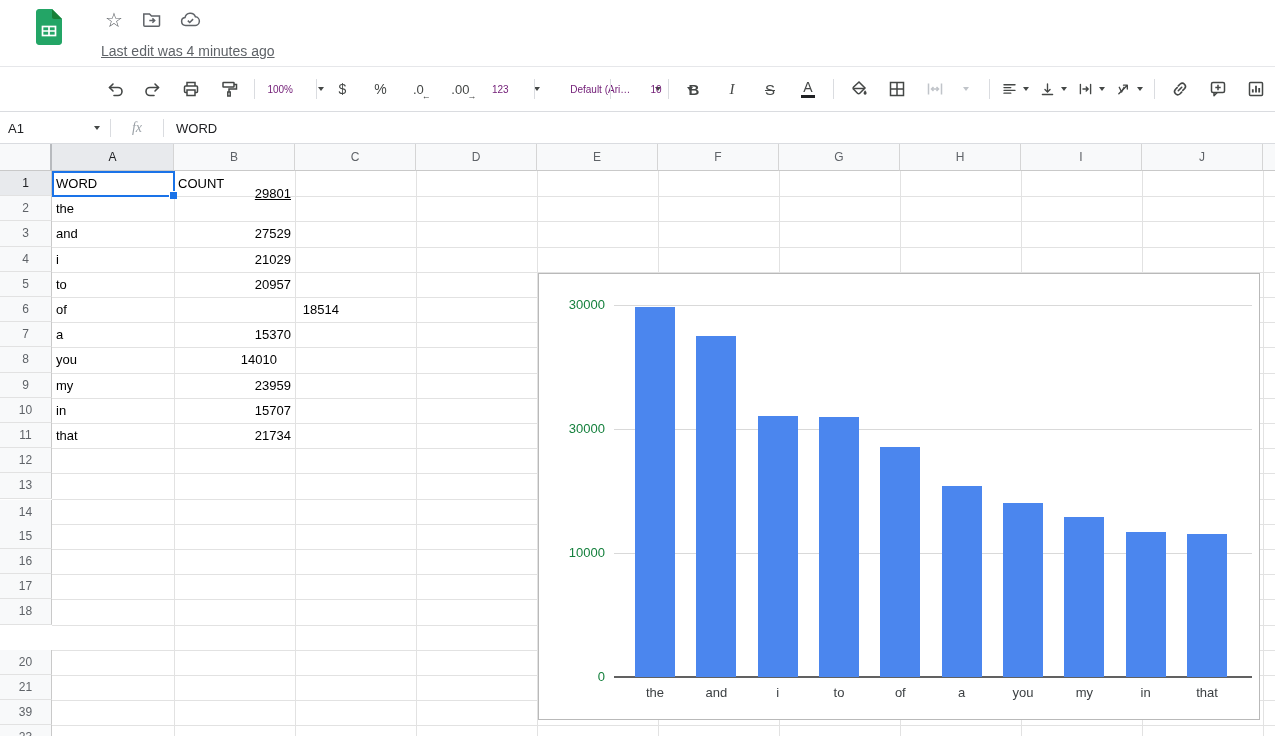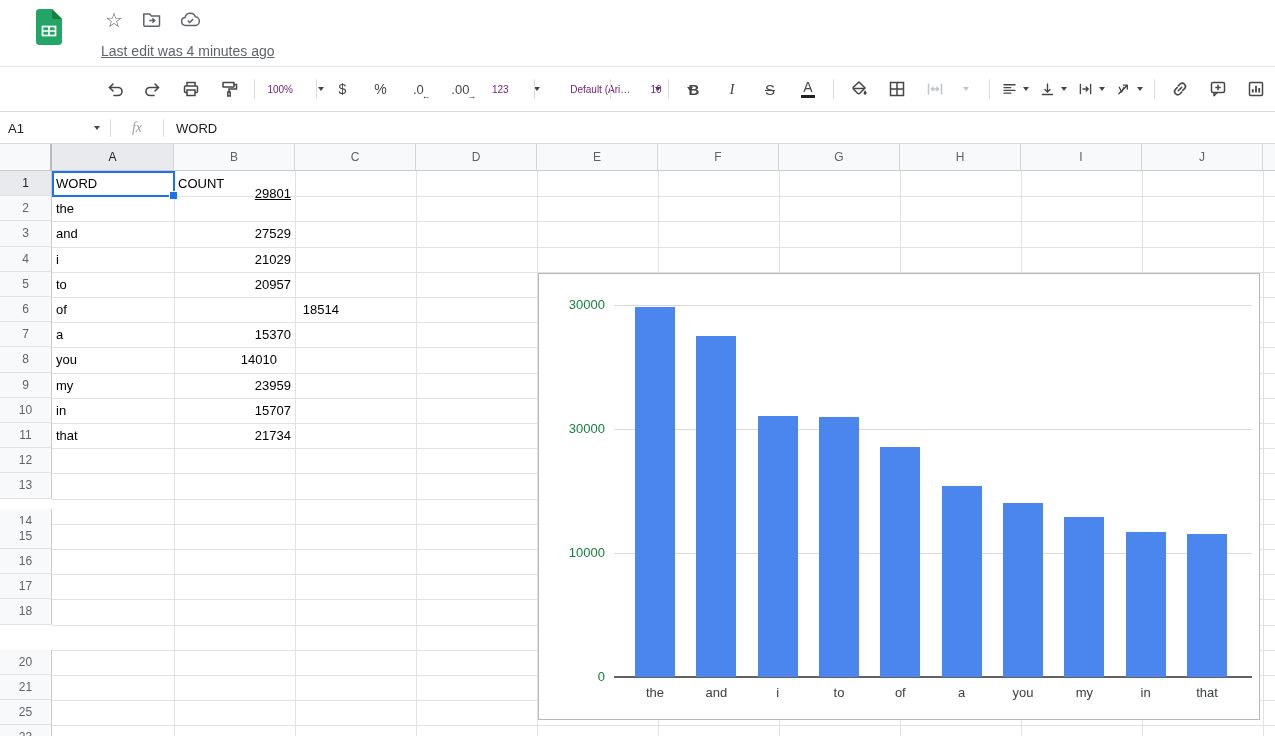--- a/index.html
+++ b/index.html
@@ -300,29 +300,29 @@
       <div class="row-hd" style="top: 102.6px; height: 25.2px;">4</div>
       <div class="row-hd" style="top: 127.8px; height: 25.2px;">5</div>
       <div class="row-hd" style="top: 153px; height: 25.2px;">6</div>
       <div class="row-hd" style="top: 178.2px; height: 25.2px;">7</div>
       <div class="row-hd" style="top: 203.4px; height: 25.2px;">8</div>
       <div class="row-hd" style="top: 228.6px; height: 25.2px;">9</div>
       <div class="row-hd" style="top: 253.8px; height: 25.2px;">10</div>
       <div class="row-hd" style="top: 279px; height: 25.2px;">11</div>
       <div class="row-hd" style="top: 304.2px; height: 25.2px;">12</div>
       <div class="row-hd" style="top: 329.4px; height: 25.2px;">13</div>
-      <div class="row-hd" style="top: 356px; height: 25.2px; margin-top: 9px;">14</div>
+      <div class="row-hd" style="top: 356px; height: 25.2px;">14</div>
       <div class="row-hd" style="top: 379.8px; height: 25.2px;">15</div>
       <div class="row-hd" style="top: 405px; height: 25.2px;">16</div>
       <div class="row-hd" style="top: 430.2px; height: 25.2px;">17</div>
       <div class="row-hd" style="top: 455.4px; height: 25.2px;">18</div>
       <div class="row-hd" style="top: 480.6px; height: 25.2px; margin-top: 29px;">19</div>
       <div class="row-hd" style="top: 505.8px; height: 25.2px;">20</div>
       <div class="row-hd" style="top: 531px; height: 25.2px;">21</div>
-      <div class="row-hd" style="top: 556.2px; height: 25.2px;">25</div>
+      <div class="row-hd" style="top: 556.2px; height: 25.2px;">39</div>
       <div class="row-hd" style="top: 581.4px; height: 25.2px;">23</div>
       <div class="gl" style="left: 174px; top: 27px; width: 1px; height: 565px;"></div>
       <div class="gl" style="left: 295px; top: 27px; width: 1px; height: 565px;"></div>
       <div class="gl" style="left: 416px; top: 27px; width: 1px; height: 565px;"></div>
       <div class="gl" style="left: 537px; top: 27px; width: 1px; height: 565px;"></div>
       <div class="gl" style="left: 658px; top: 27px; width: 1px; height: 565px;"></div>
       <div class="gl" style="left: 779px; top: 27px; width: 1px; height: 565px;"></div>
       <div class="gl" style="left: 900px; top: 27px; width: 1px; height: 565px;"></div>
       <div class="gl" style="left: 1021px; top: 27px; width: 1px; height: 565px;"></div>
       <div class="gl" style="left: 1142px; top: 27px; width: 1px; height: 565px;"></div>

